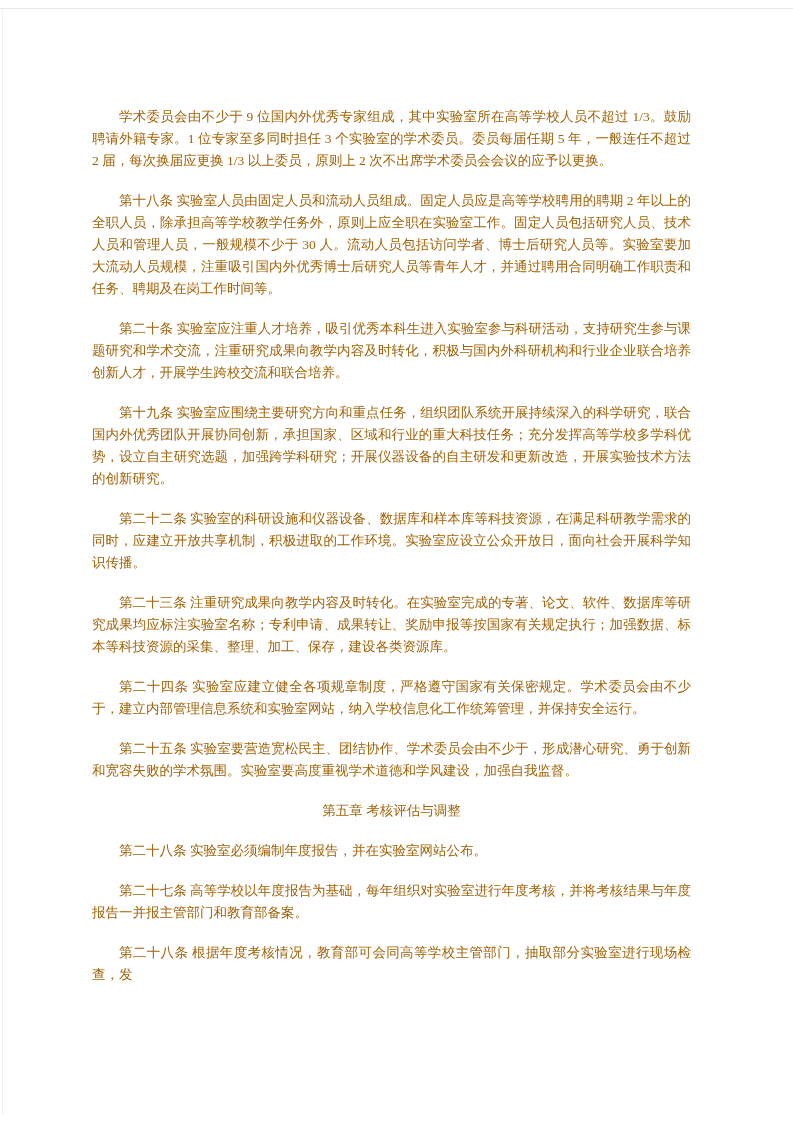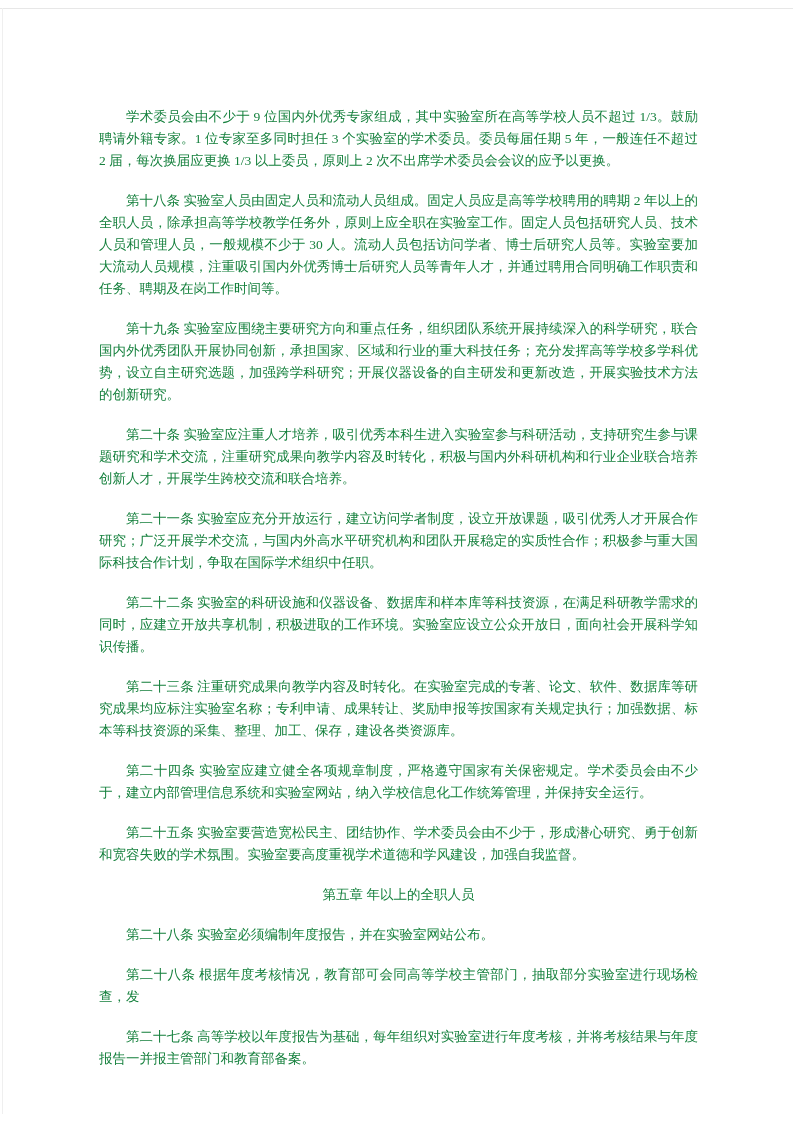--- a/index.html
+++ b/index.html
@@ -23,23 +23,23 @@
   }
   .edge-left {
     position: absolute;
     top: 8px; left: 2px;
     width: 1px; height: 1106px;
     background: #efefef;
   }
   .doc {
     position: absolute;
     top: 106px;
-    left: 99px;
+    left: 92px;
     width: 599px;
-    color: #15803d;
+    color: #a16207;
     font-size: 13.5px;
     line-height: 22px;
   }
   .para {
     margin: 0 0 18px 0;
     text-indent: 2em;
     text-align: justify;
     text-justify: inter-ideograph;
     word-break: break-all;
   }
@@ -51,25 +51,24 @@
 </style>
 </head>
 <body>
 
 <div class="page">
   <div class="edge-top"></div>
   <div class="edge-left"></div>
   <main class="doc">
       <div class="para">学术委员会由不少于 9 位国内外优秀专家组成，其中实验室所在高等学校人员不超过 1/3。鼓励聘请外籍专家。1 位专家至多同时担任 3 个实验室的学术委员。委员每届任期 5 年，一般连任不超过 2 届，每次换届应更换 1/3 以上委员，原则上 2 次不出席学术委员会会议的应予以更换。</div>
       <div class="para">第十八条 实验室人员由固定人员和流动人员组成。固定人员应是高等学校聘用的聘期 2 年以上的全职人员，除承担高等学校教学任务外，原则上应全职在实验室工作。固定人员包括研究人员、技术人员和管理人员，一般规模不少于 30 人。流动人员包括访问学者、博士后研究人员等。实验室要加大流动人员规模，注重吸引国内外优秀博士后研究人员等青年人才，并通过聘用合同明确工作职责和任务、聘期及在岗工作时间等。</div>
+      <div class="para">第二十条 实验室应注重人才培养，吸引优秀本科生进入实验室参与科研活动，支持研究生参与课题研究和学术交流，注重研究成果向教学内容及时转化，积极与国内外科研机构和行业企业联合培养创新人才，开展学生跨校交流和联合培养。</div>
       <div class="para">第十九条 实验室应围绕主要研究方向和重点任务，组织团队系统开展持续深入的科学研究，联合国内外优秀团队开展协同创新，承担国家、区域和行业的重大科技任务；充分发挥高等学校多学科优势，设立自主研究选题，加强跨学科研究；开展仪器设备的自主研发和更新改造，开展实验技术方法的创新研究。</div>
-      <div class="para">第二十条 实验室应注重人才培养，吸引优秀本科生进入实验室参与科研活动，支持研究生参与课题研究和学术交流，注重研究成果向教学内容及时转化，积极与国内外科研机构和行业企业联合培养创新人才，开展学生跨校交流和联合培养。</div>
-      <div class="para">第二十一条 实验室应充分开放运行，建立访问学者制度，设立开放课题，吸引优秀人才开展合作研究；广泛开展学术交流，与国内外高水平研究机构和团队开展稳定的实质性合作；积极参与重大国际科技合作计划，争取在国际学术组织中任职。</div>
       <div class="para">第二十二条 实验室的科研设施和仪器设备、数据库和样本库等科技资源，在满足科研教学需求的同时，应建立开放共享机制，积极进取的工作环境。实验室应设立公众开放日，面向社会开展科学知识传播。</div>
       <div class="para">第二十三条 注重研究成果向教学内容及时转化。在实验室完成的专著、论文、软件、数据库等研究成果均应标注实验室名称；专利申请、成果转让、奖励申报等按国家有关规定执行；加强数据、标本等科技资源的采集、整理、加工、保存，建设各类资源库。</div>
       <div class="para">第二十四条 实验室应建立健全各项规章制度，严格遵守国家有关保密规定。学术委员会由不少于，建立内部管理信息系统和实验室网站，纳入学校信息化工作统筹管理，并保持安全运行。</div>
       <div class="para">第二十五条 实验室要营造宽松民主、团结协作、学术委员会由不少于，形成潜心研究、勇于创新和宽容失败的学术氛围。实验室要高度重视学术道德和学风建设，加强自我监督。</div>
-      <div class="heading">第五章 年以上的全职人员</div>
+      <div class="heading">第五章 考核评估与调整</div>
       <div class="para">第二十八条 实验室必须编制年度报告，并在实验室网站公布。</div>
+      <div class="para">第二十七条 高等学校以年度报告为基础，每年组织对实验室进行年度考核，并将考核结果与年度报告一并报主管部门和教育部备案。</div>
       <div class="para">第二十八条 根据年度考核情况，教育部可会同高等学校主管部门，抽取部分实验室进行现场检查，发</div>
-      <div class="para">第二十七条 高等学校以年度报告为基础，每年组织对实验室进行年度考核，并将考核结果与年度报告一并报主管部门和教育部备案。</div>
     </main>
 </div>
 
 </body></html>

